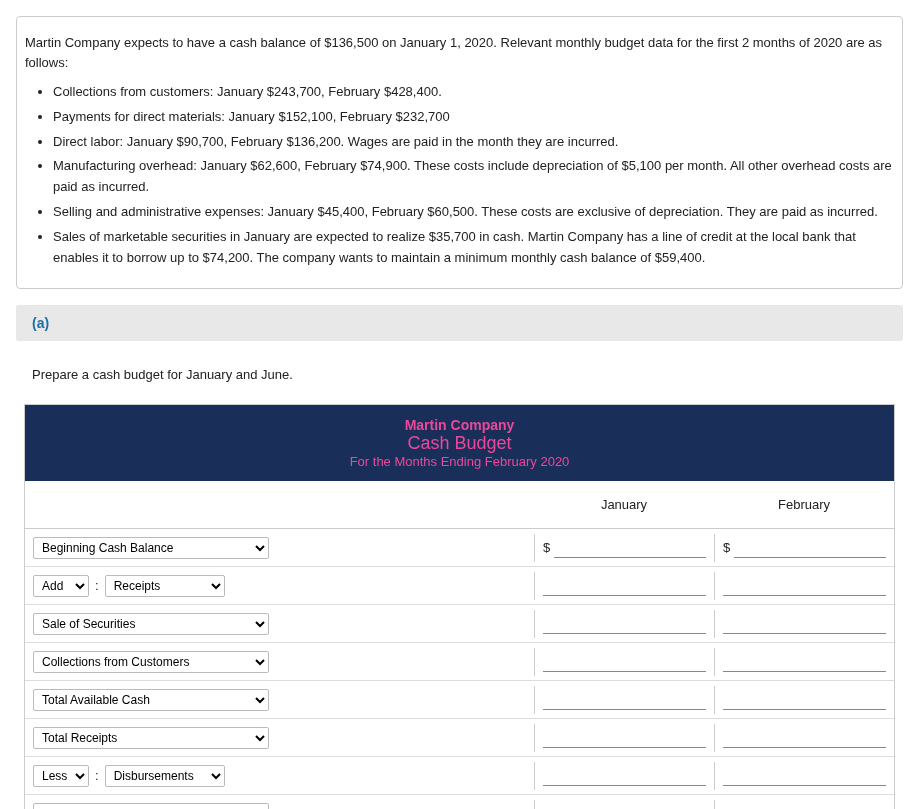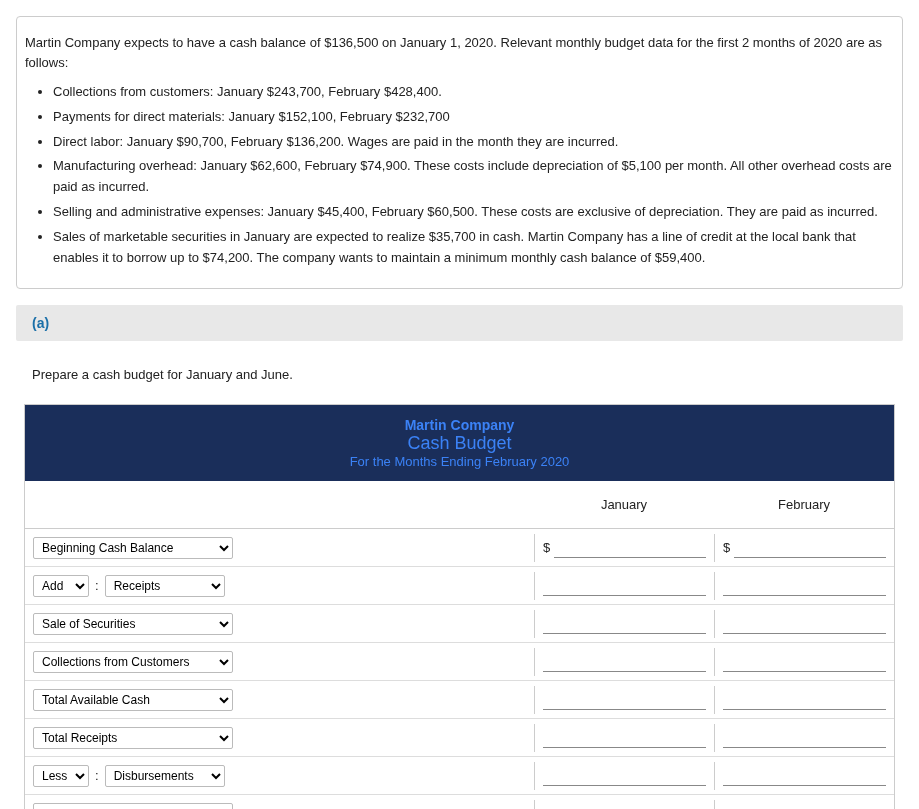--- a/index.html
+++ b/index.html
@@ -57,21 +57,21 @@
 
     
     .budget-container {
       border: 1px solid #ccc;
       margin: 0 8px;
     }
 
     
     .budget-header {
       background: #1a2e5a;
-      color: #3b82f6;
+      color: #ec4899;
       text-align: center;
       padding: 12px 8px;
     }
     .budget-header .company-name {
       font-weight: bold;
       font-size: 14px;
     }
     .budget-header .budget-title {
       font-weight: normal;
       font-size: 18px;
@@ -151,21 +151,21 @@
       border: none;
       border-bottom: 1px solid #888;
       outline: none;
       width: 100%;
       font-size: 13px;
       padding: 2px 4px;
       background: transparent;
     }
 
     .label-only-select {
-      width: 200px;
+      width: 236px;
       border: 1px solid #bbb;
       border-radius: 2px;
       padding: 2px 4px;
       font-size: 12px;
       background: #fff;
       cursor: pointer;
     }
   </style>
 </head>
 <body>

